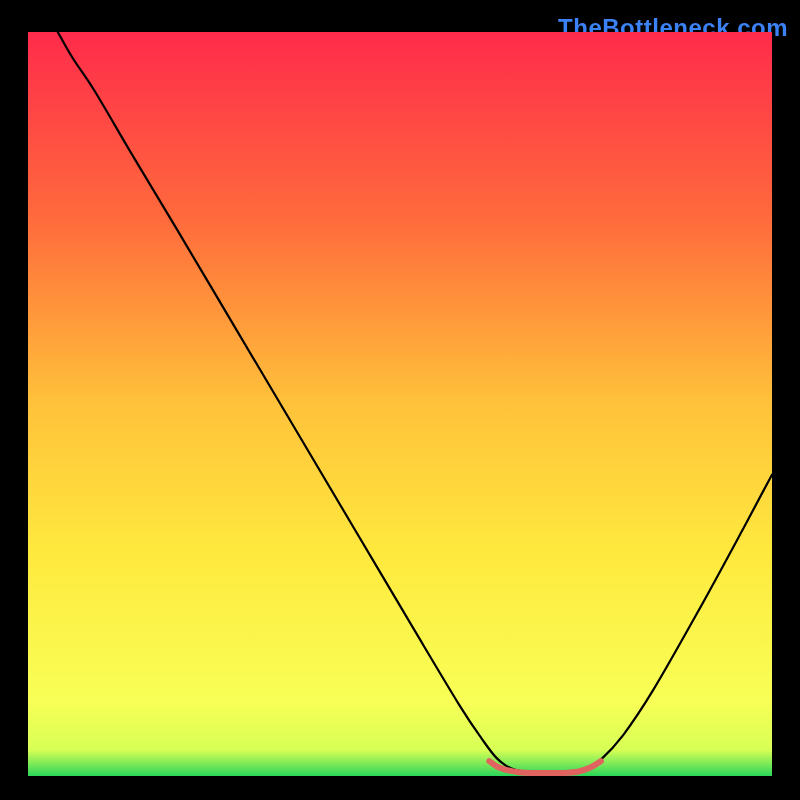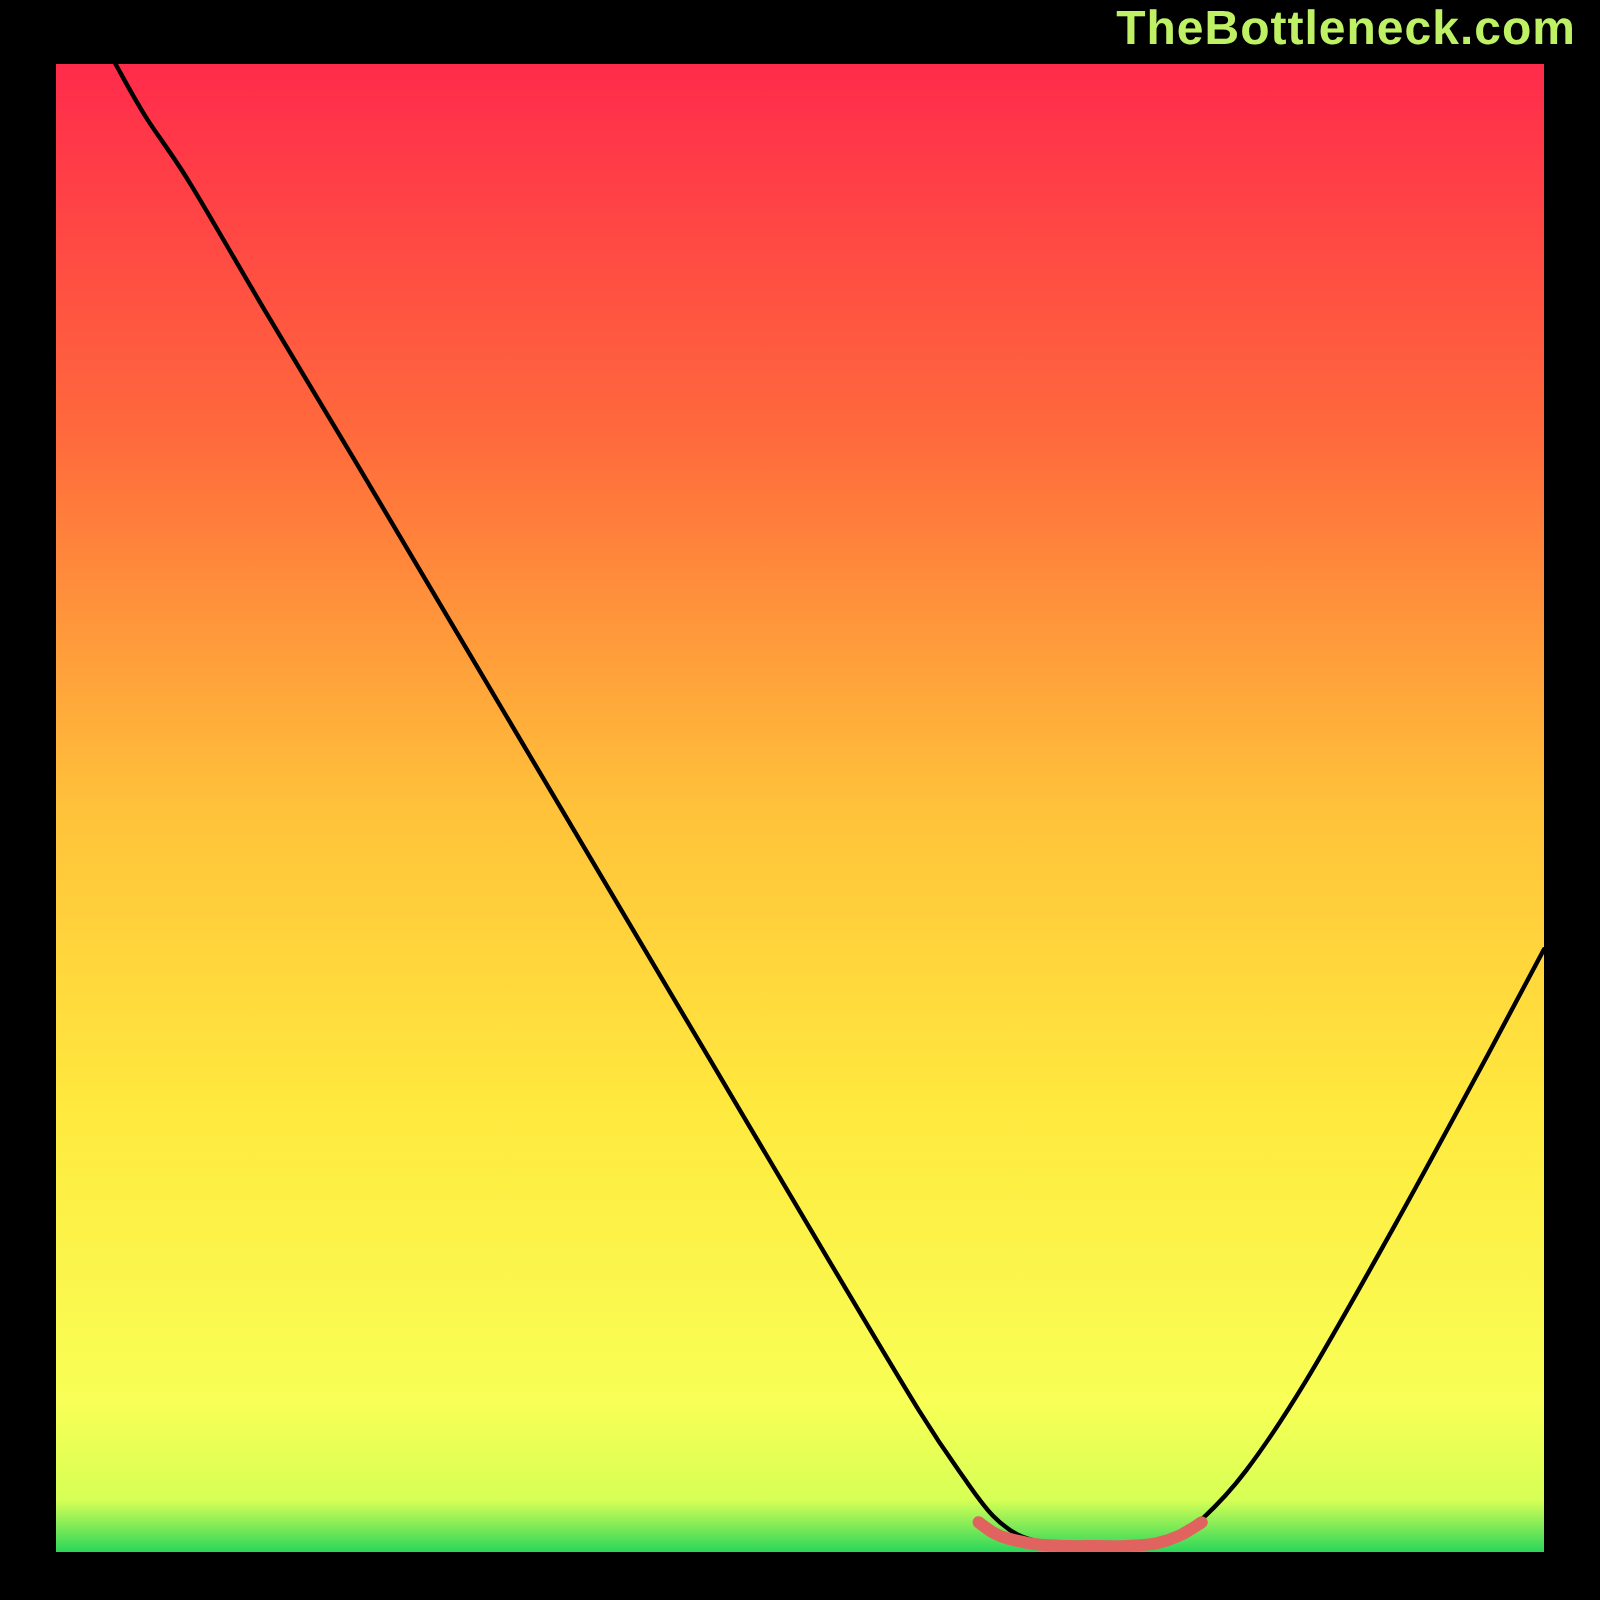--- a/index.html
+++ b/index.html
@@ -1,25 +1,25 @@
 <!DOCTYPE html>
 <html><head>
 <meta charset="utf-8">
 <style>
   * { margin: 0; padding: 0; box-sizing: border-box; }
   html, body { width: 800px; height: 800px; background: #000; overflow: hidden; }
   .frame { position: relative; width: 800px; height: 800px; background: #000; }
   .watermark {
     position: absolute;
-    top: 1px;
+    top: 14px;
     right: 12px;
     font-family: Arial, Helvetica, sans-serif;
     font-size: 24px;
     font-weight: bold;
-    color: #bef264;
+    color: #3b82f6;
     letter-spacing: 0.5px;
   }
   .plot {
     position: absolute;
     left: 28px;
     top: 32px;
     width: 744px;
     height: 744px;
   }
   svg { display: block; }

